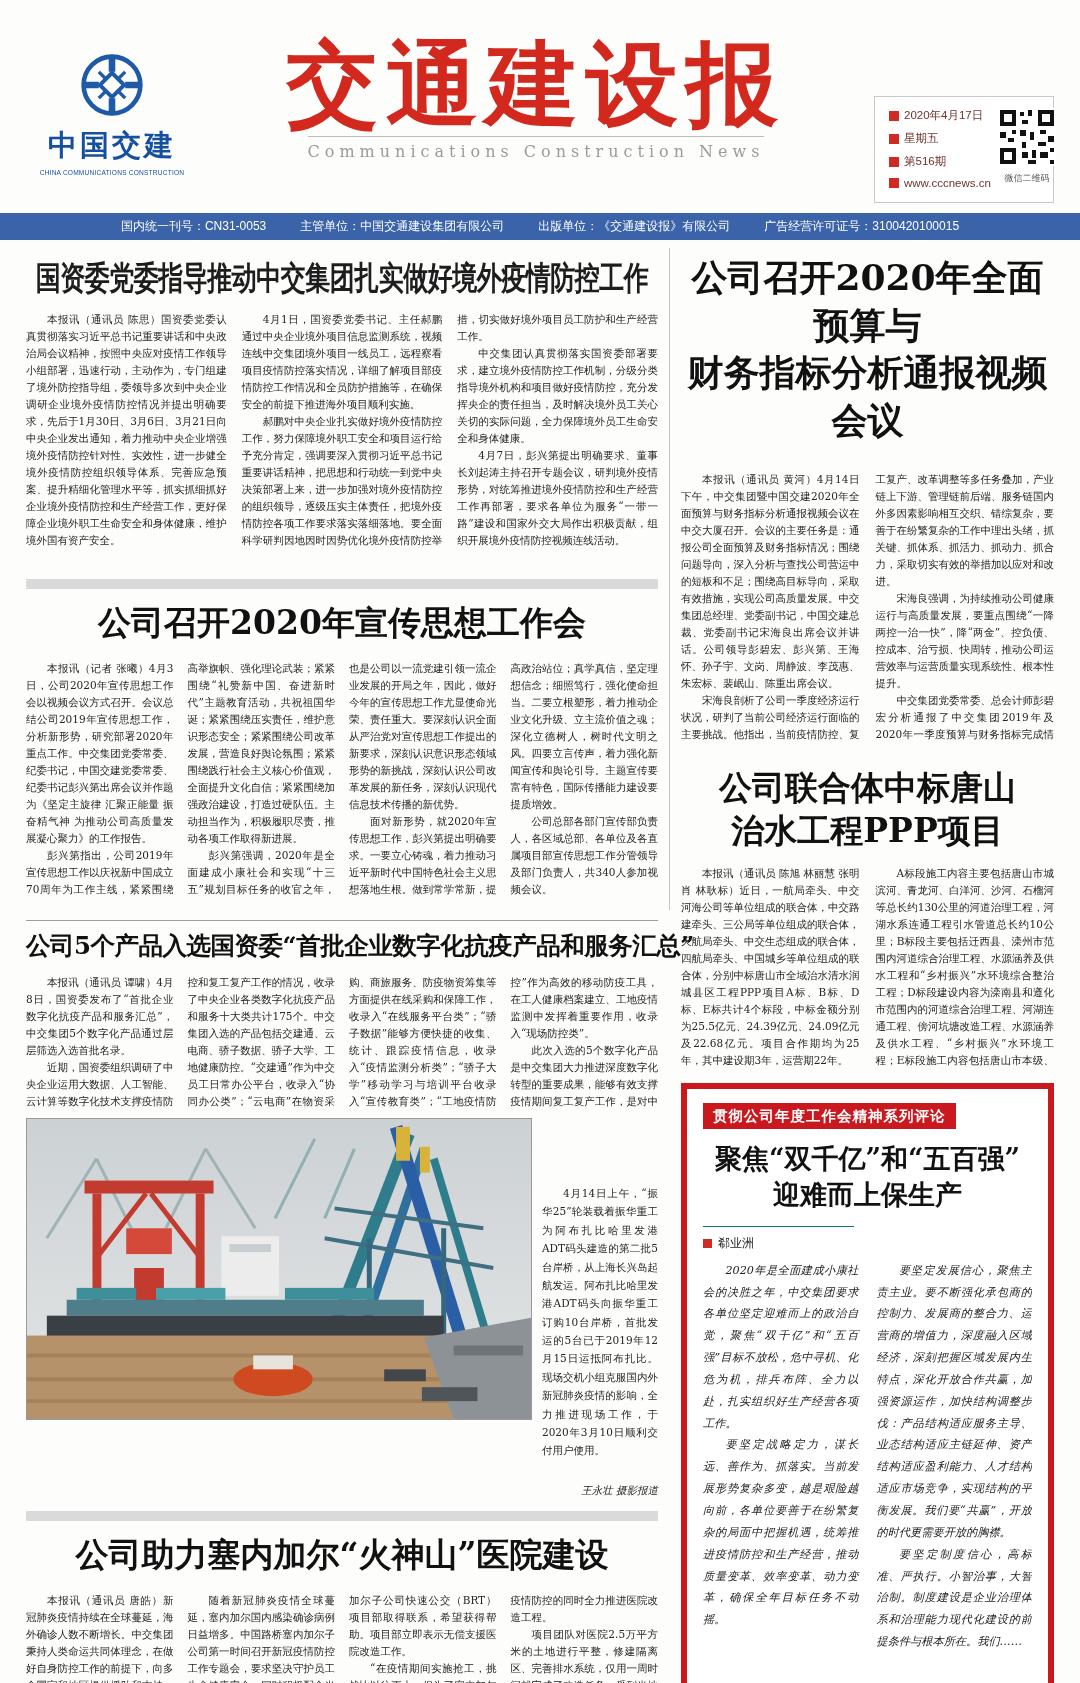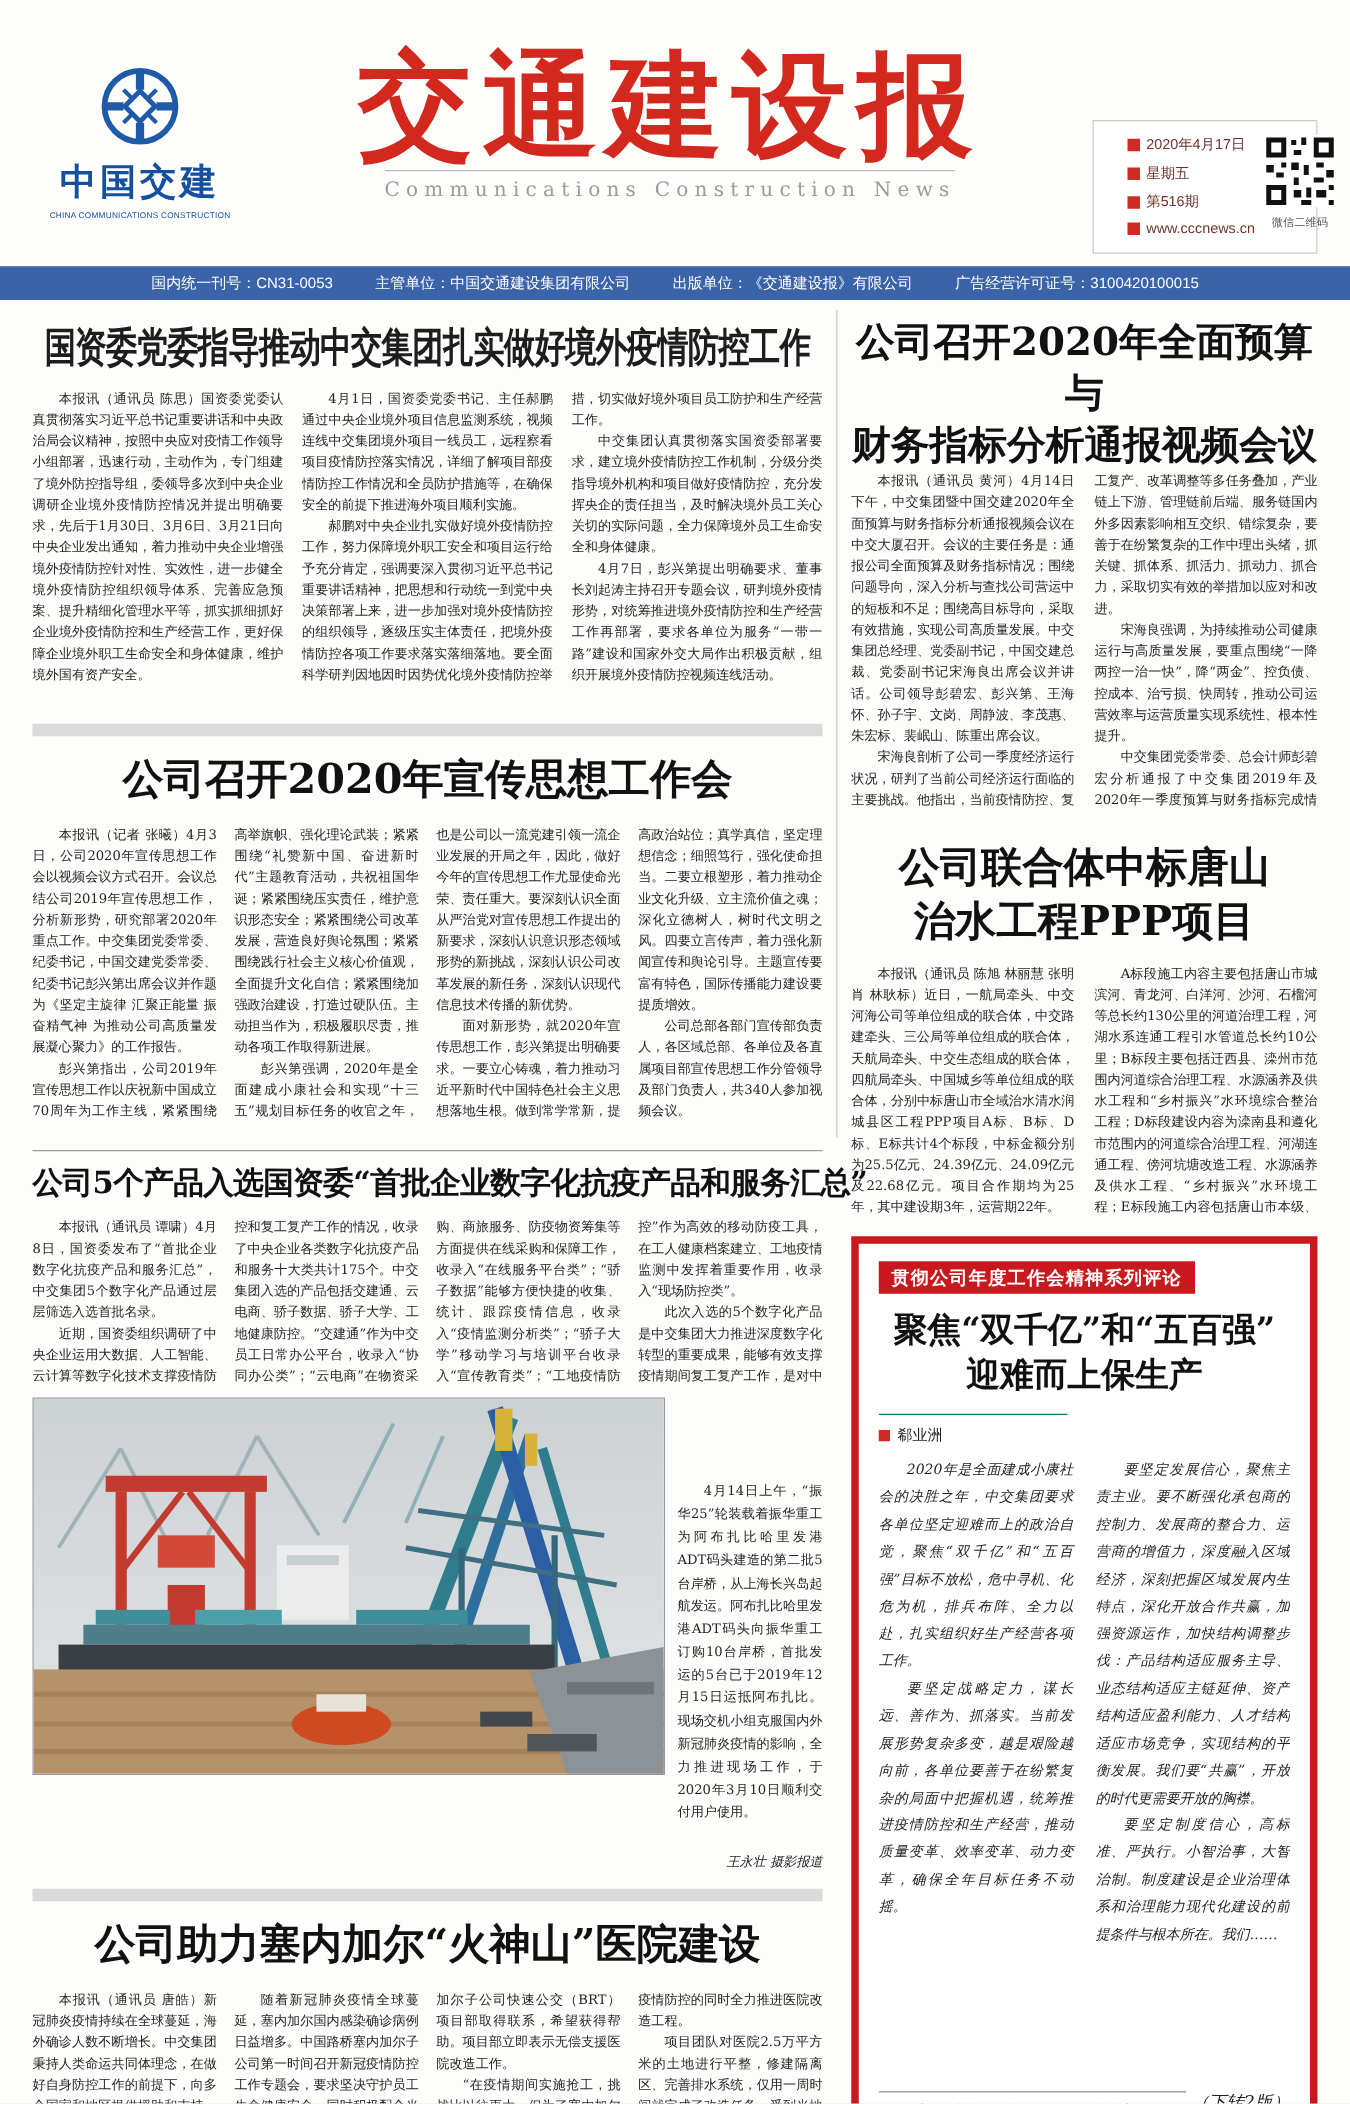--- a/index.html
+++ b/index.html
@@ -9,21 +9,21 @@
 
   
   .header { display:flex; padding:0 26px; align-items:flex-start; }
   .logo-block { width:172px; text-align:center; padding-top:22px; }
   .logo-cn { color:#14509e; font-size:29px; font-weight:bold; letter-spacing:3px; margin-top:4px; }
   .logo-en { color:#14509e; font-size:6.6px; letter-spacing:.2px; margin-top:3px; font-family:"Liberation Sans",sans-serif; }
   .masthead { flex:1; text-align:center; padding-top:8px; }
   .masthead-title { font-size:92px; line-height:1.02; color:#d2281e; font-weight:bold; letter-spacing:8px; }
   .masthead-en { display:inline-block; margin-top:4px; padding-top:5px; border-top:1px solid #bcbcbc;
                  color:#9b9b9b; font-size:16px; letter-spacing:5px; }
-  .issue-box { width:180px; border:1px solid #c9c9c9; background:#fff; padding:11px 27px 5px; margin-top:66px; display:flex; gap:7px; }
+  .issue-box { width:180px; border:1px solid #c9c9c9; background:#fff; padding:11px 14px 5px; margin-top:66px; display:flex; gap:7px; }
   .issue-rows { flex:1; }
   .issue-row { display:flex; align-items:center; gap:5px; font-size:11.5px; color:#6e332d;
                margin-bottom:8px; font-family:"Liberation Sans",sans-serif; white-space:nowrap; }
   .red-sq { width:10px; height:10px; background:#cf2a24; display:inline-block; flex:none; }
   .qr-wrap { width:64px; text-align:center; }
   .qr-cap { font-size:9px; color:#555; margin-top:2px; font-family:"Liberation Sans",sans-serif; }
 
   
   .infobar { margin-top:10px; height:27px; background:#3b63a9; color:#fff; display:flex; justify-content:center;
              gap:34px; align-items:center; font-size:12px; font-family:"Liberation Sans",sans-serif; }
@@ -33,21 +33,21 @@
   .col-left { width:632px; flex:none; }
   .vrule { width:1px; background:#c6c6c6; height:662px; flex:none; }
   .col-right { flex:1; min-width:0; }
 
   .h-main { font-size:25px; font-weight:bold; text-align:center; letter-spacing:-.5px; white-space:nowrap;
             transform:scaleY(1.3); transform-origin:top center; margin:8px 0 22px; }
   .h2 { font-weight:bold; text-align:center; white-space:pre-line; color:#111; }
   .h2.spread { font-size:33px; margin:0 0 14px; }
   .h2.prod   { font-size:24.5px; margin:8px 0 12px; letter-spacing:-.5px; white-space:nowrap; }
   .h2.hosp   { font-size:33px; margin:8px 0 14px; }
-  .h2.budget { font-size:31px; line-height:1.32; margin:6px 0 0; }
+  .h2.budget { font-size:36px; line-height:1.32; margin:6px 0 27px; }
   .h2.ppp    { font-size:33px; line-height:1.3; margin:16px 0 12px; }
   .h2.ed     { font-size:27px; line-height:1.35; margin:12px 0 4px; }
 
   .body-cols { text-align:justify; font-size:10.5px; line-height:1.62; color:#242424; overflow:hidden; }
   .body-cols p { text-indent:2em; margin:0; }
   .c3  { column-count:3; column-gap:15px; height:256px; }
   .c4a { column-count:4; column-gap:14px; height:250px; }
   .c4b { column-count:4; column-gap:14px; height:140px; }
   .c4c { column-count:4; column-gap:14px; height:178px; }
   .c2a { column-count:2; column-gap:16px; height:280px; }

